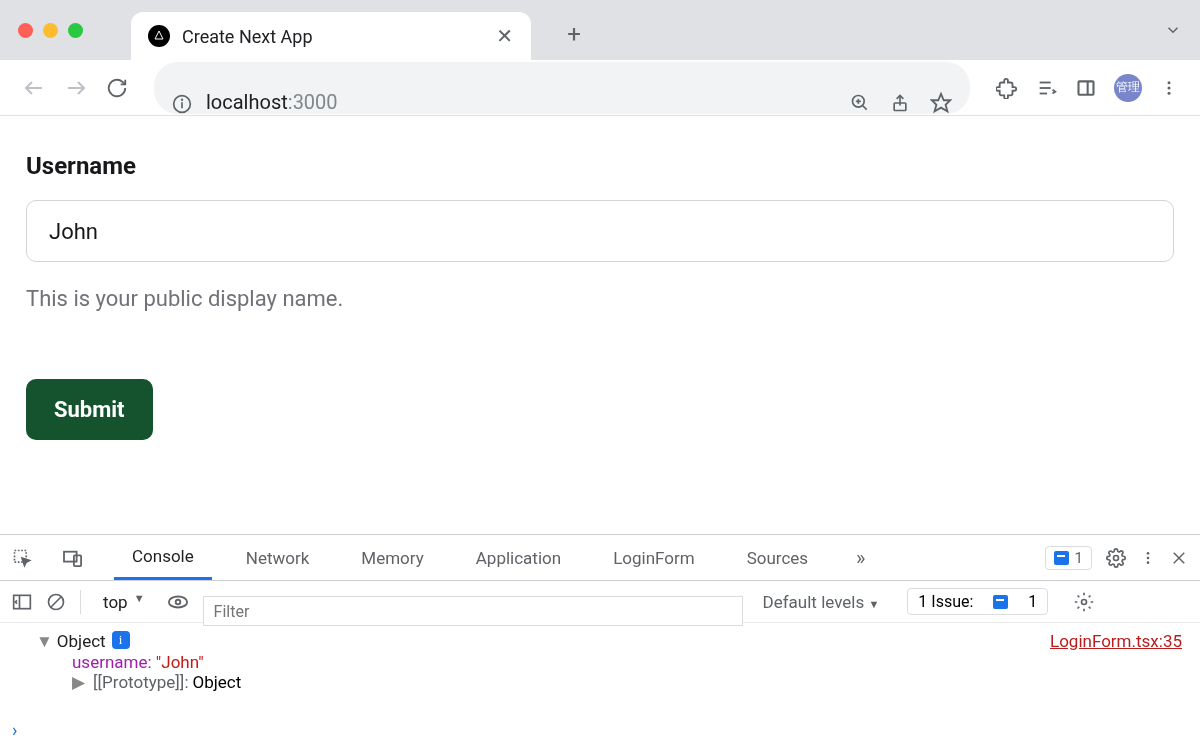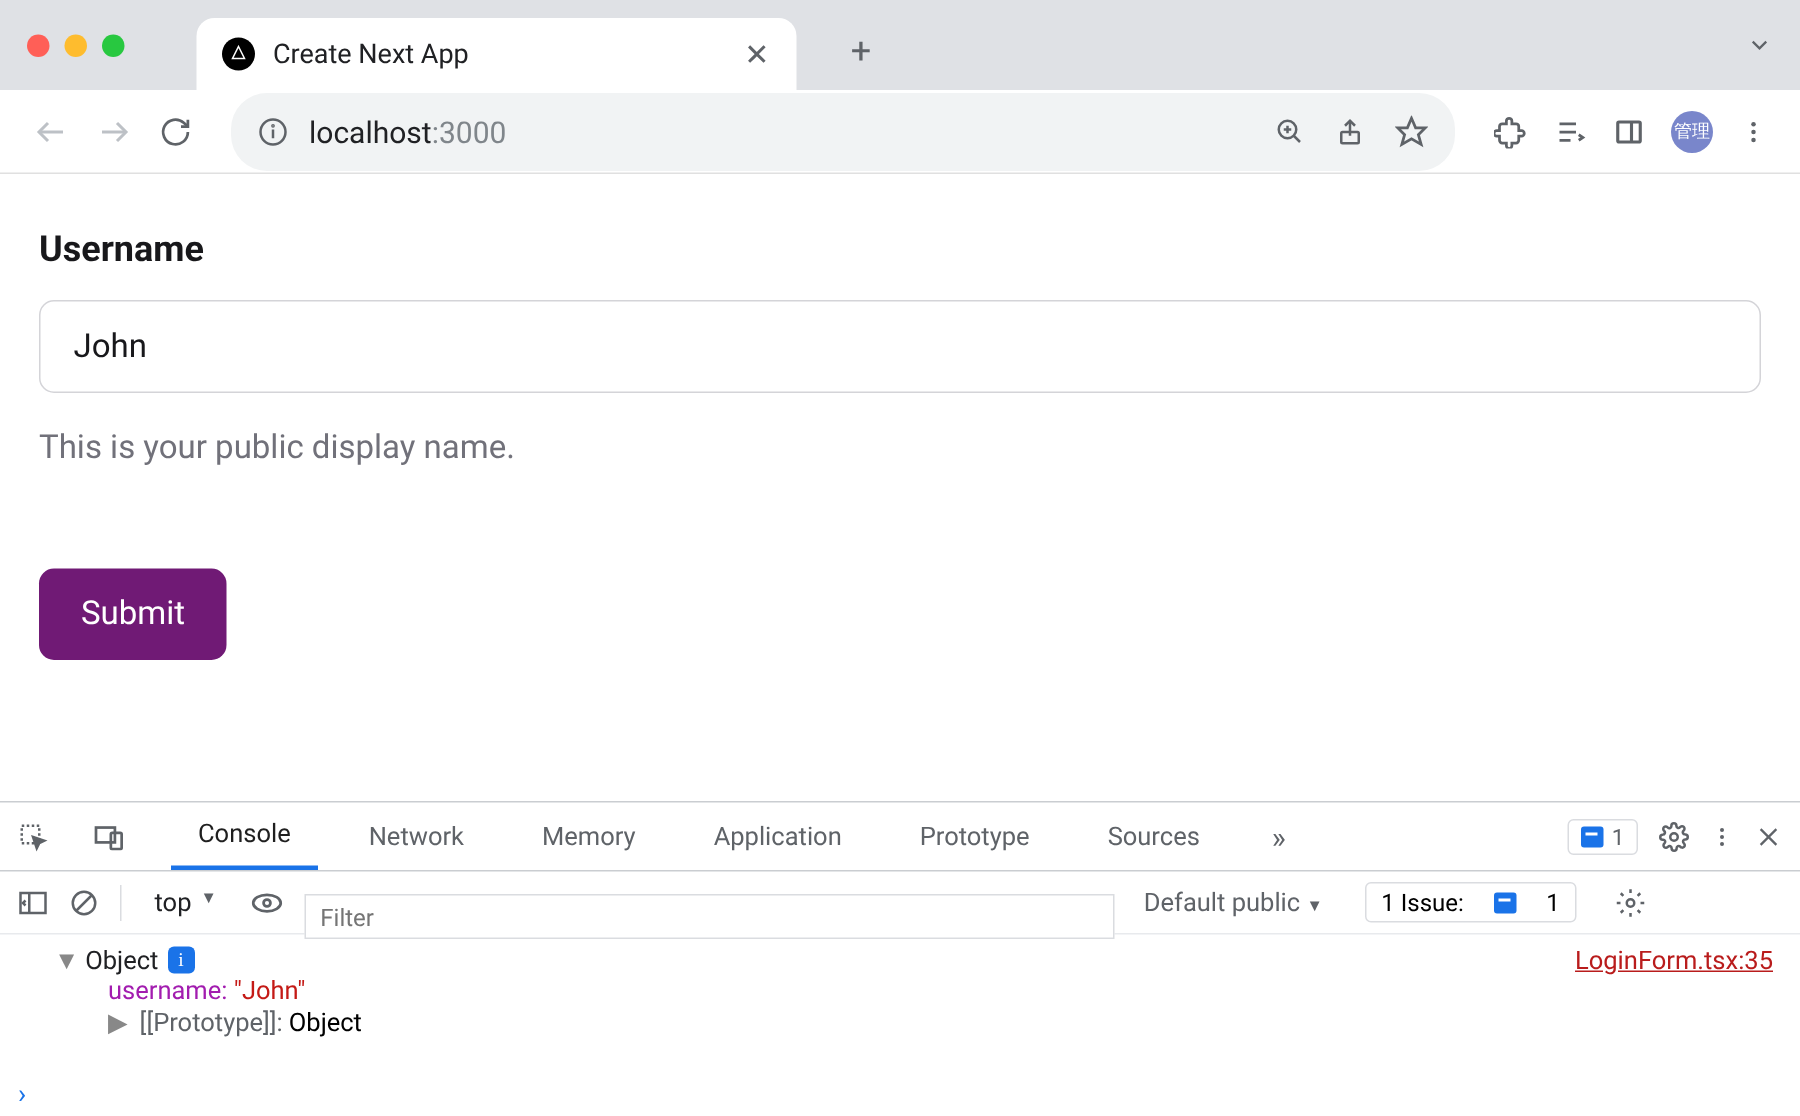--- a/index.html
+++ b/index.html
@@ -16,34 +16,34 @@
 .tab-favicon { width: 22px; height: 22px; background: #000; border-radius: 50%; display: flex; align-items: center; justify-content: center; }
 .tab-favicon svg { width: 12px; height: 12px; }
 .tab-title { font-size: 18px; color: #202124; flex: 1; }
 .tab-close { color: #5f6368; font-size: 20px; }
 .new-tab { color: #5f6368; font-size: 24px; margin-left: 20px; display:flex; align-items:center; justify-content:center; width:30px; height:30px; position:relative; top:4px;}
 .tab-overflow { margin-left: auto; color:#5f6368; }
 
 .addr-row { height: 56px; display: flex; align-items: center; padding: 0 22px; gap: 18px; background: #fff; border-bottom: 1px solid #e0e0e0; }
 .nav-arrow { color: #5f6368; display:flex; align-items:center; }
 .nav-arrow.disabled { color: #bdc1c6; }
-.addr-bar { flex: 1; background: #f1f3f4; border-radius: 24px; height: 52px; display: flex; align-items: center; padding: 0 18px; gap: 14px; margin: 0 8px; }
+.addr-bar { flex: 1; background: #f1f3f4; border-radius: 24px; height: 52px; display: flex; align-items: flex-end; padding: 0 18px; gap: 14px; margin: 0 8px; }
 .addr-info-icon { color: #5f6368; }
 .addr-text { font-size: 20px; color: #202124; }
 .addr-text .port { color: #80868b; }
 .addr-actions { margin-left:auto; display:flex; gap:20px; align-items:center; color:#5f6368;}
 .toolbar-icons { display:flex; gap:18px; align-items:center; color:#5f6368; }
 .profile-badge { width: 28px; height: 28px; border-radius: 50%; background: #7986cb; color: #fff; font-size: 12px; display: flex; align-items: center; justify-content: center; }
 
 
 .page { padding: 36px 26px 0 26px; height: 418px; }
 .form-label { font-size: 24px; font-weight: 700; color: #18181b; margin-bottom: 20px; }
 .form-input { width: 100%; height: 62px; border: 1px solid #d4d4d8; border-radius: 10px; padding: 0 22px; font-size: 22px; color: #18181b; background:#fff; }
 .form-help { font-size: 22px; color: #71717a; margin-top: 24px; }
-.submit-btn { margin-top: 68px; background: #701a75; color: #fff; font-size: 22px; font-weight: 400; padding: 18px 28px; border: none; border-radius: 10px; cursor: pointer; }
+.submit-btn { margin-top: 68px; background: #14532d; color: #fff; font-size: 22px; font-weight: 700; padding: 18px 28px; border: none; border-radius: 10px; cursor: pointer; }
 
 
 .devtools { border-top: 1px solid #cacdd1; height: 210px; background:#fff; display:flex; flex-direction:column;}
 .dt-tabs { height: 46px; display: flex; align-items: center; padding: 0 12px; gap: 16px; border-bottom: 1px solid #cacdd1; }
 .dt-tab-icon { color:#5f6368; margin-right:14px; display:flex; }
 .dt-tab { padding: 0 18px; font-size: 17px; color: #5f6368; height: 100%; display:flex; align-items:center; cursor:pointer; }
 .dt-tab.active { color: #1f1f1f; border-bottom: 3px solid #1a73e8; }
 .dt-more { color:#5f6368; padding: 0 14px; font-size:20px; }
 .dt-right { margin-left:auto; display:flex; align-items:center; gap:14px; color:#5f6368;}
 .dt-badge { display:inline-flex; align-items:center; gap:6px; border:1px solid #dadce0; border-radius:4px; padding:2px 8px; font-size:15px;}
@@ -202,21 +202,21 @@
     <span class="dt-tab-icon">
         <svg width="22" height="18" viewBox="0 0 24 20" stroke="currentColor" stroke-width="2" fill="none">
           <rect x="2" y="3" width="14" height="11"></rect>
           <rect x="13" y="7" width="8" height="12" rx="1"></rect>
         </svg>
       </span>
     <div class="dt-tab active">Console</div>
     <div class="dt-tab">Network</div>
     <div class="dt-tab">Memory</div>
     <div class="dt-tab">Application</div>
-    <div class="dt-tab">Prototype</div>
+    <div class="dt-tab">LoginForm</div>
     <div class="dt-tab">Sources</div>
     <div class="dt-more">»</div>
     <div class="dt-right">
       <span class="dt-badge">
           <span class="sq"></span>
           <span>1</span>
         </span>
       <span>
           <svg width="20" height="20" viewBox="0 0 24 24" stroke="currentColor" stroke-width="2" fill="none">
             <circle cx="12" cy="12" r="3"></circle>
@@ -258,21 +258,21 @@
         <span>top</span> 
         <span style="font-size:11px;color:#5f6368;">▼</span>
       </span>
     <span class="dt-filter-icon">
         <svg width="22" height="16" viewBox="0 0 24 16" stroke="currentColor" stroke-width="2" fill="none">
           <ellipse cx="12" cy="8" rx="10" ry="6"></ellipse>
           <circle cx="12" cy="8" r="2.5"></circle>
         </svg>
       </span>
     <input class="dt-filter-input" placeholder="Filter" style="">
-    <span class="dt-levels"><span>Default public</span> <span style="font-size:11px;">▼</span></span>
+    <span class="dt-levels"><span>Default levels</span> <span style="font-size:11px;">▼</span></span>
     <span class="dt-issues">
         <span>1 Issue:</span>
         <span class="sq"></span>
         <span>1</span>
       </span>
     <span class="dt-filter-icon" style="margin-left:12px;">
         <svg width="20" height="20" viewBox="0 0 24 24" stroke="currentColor" stroke-width="2" fill="none">
           <circle cx="12" cy="12" r="3"></circle>
           <path d="M12 1v3m0 16v3M4.2 4.2l2.1 2.1m11.4 11.4 2.1 2.1M1 12h3m16 0h3M4.2 19.8l2.1-2.1m11.4-11.4 2.1-2.1"></path>
         </svg>

